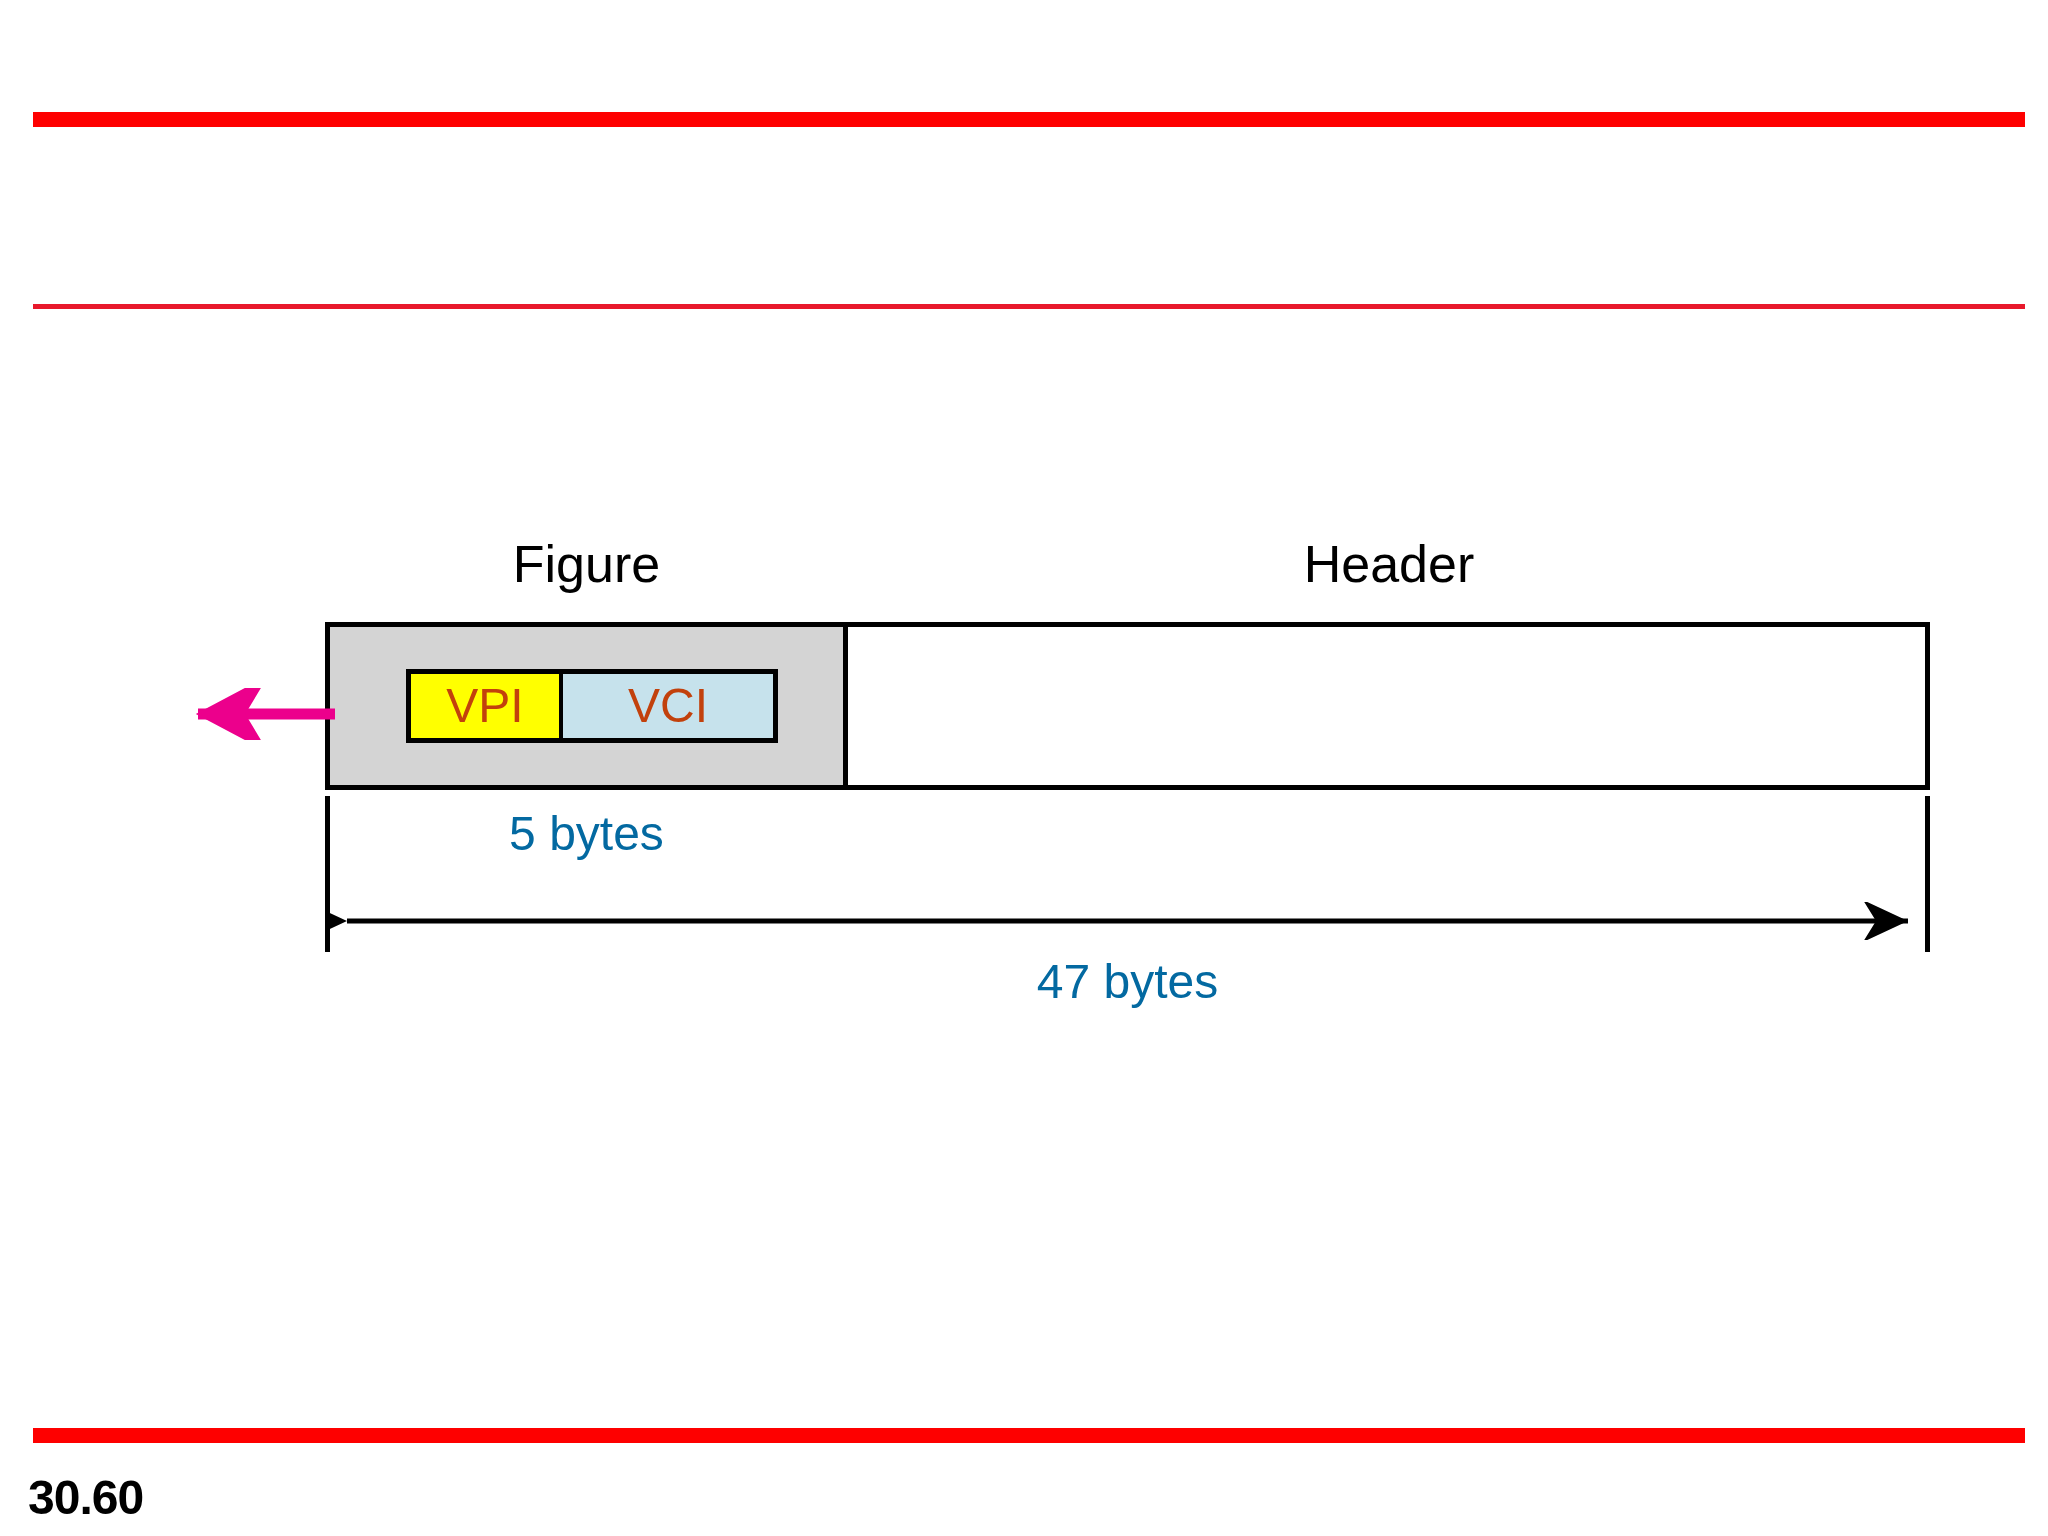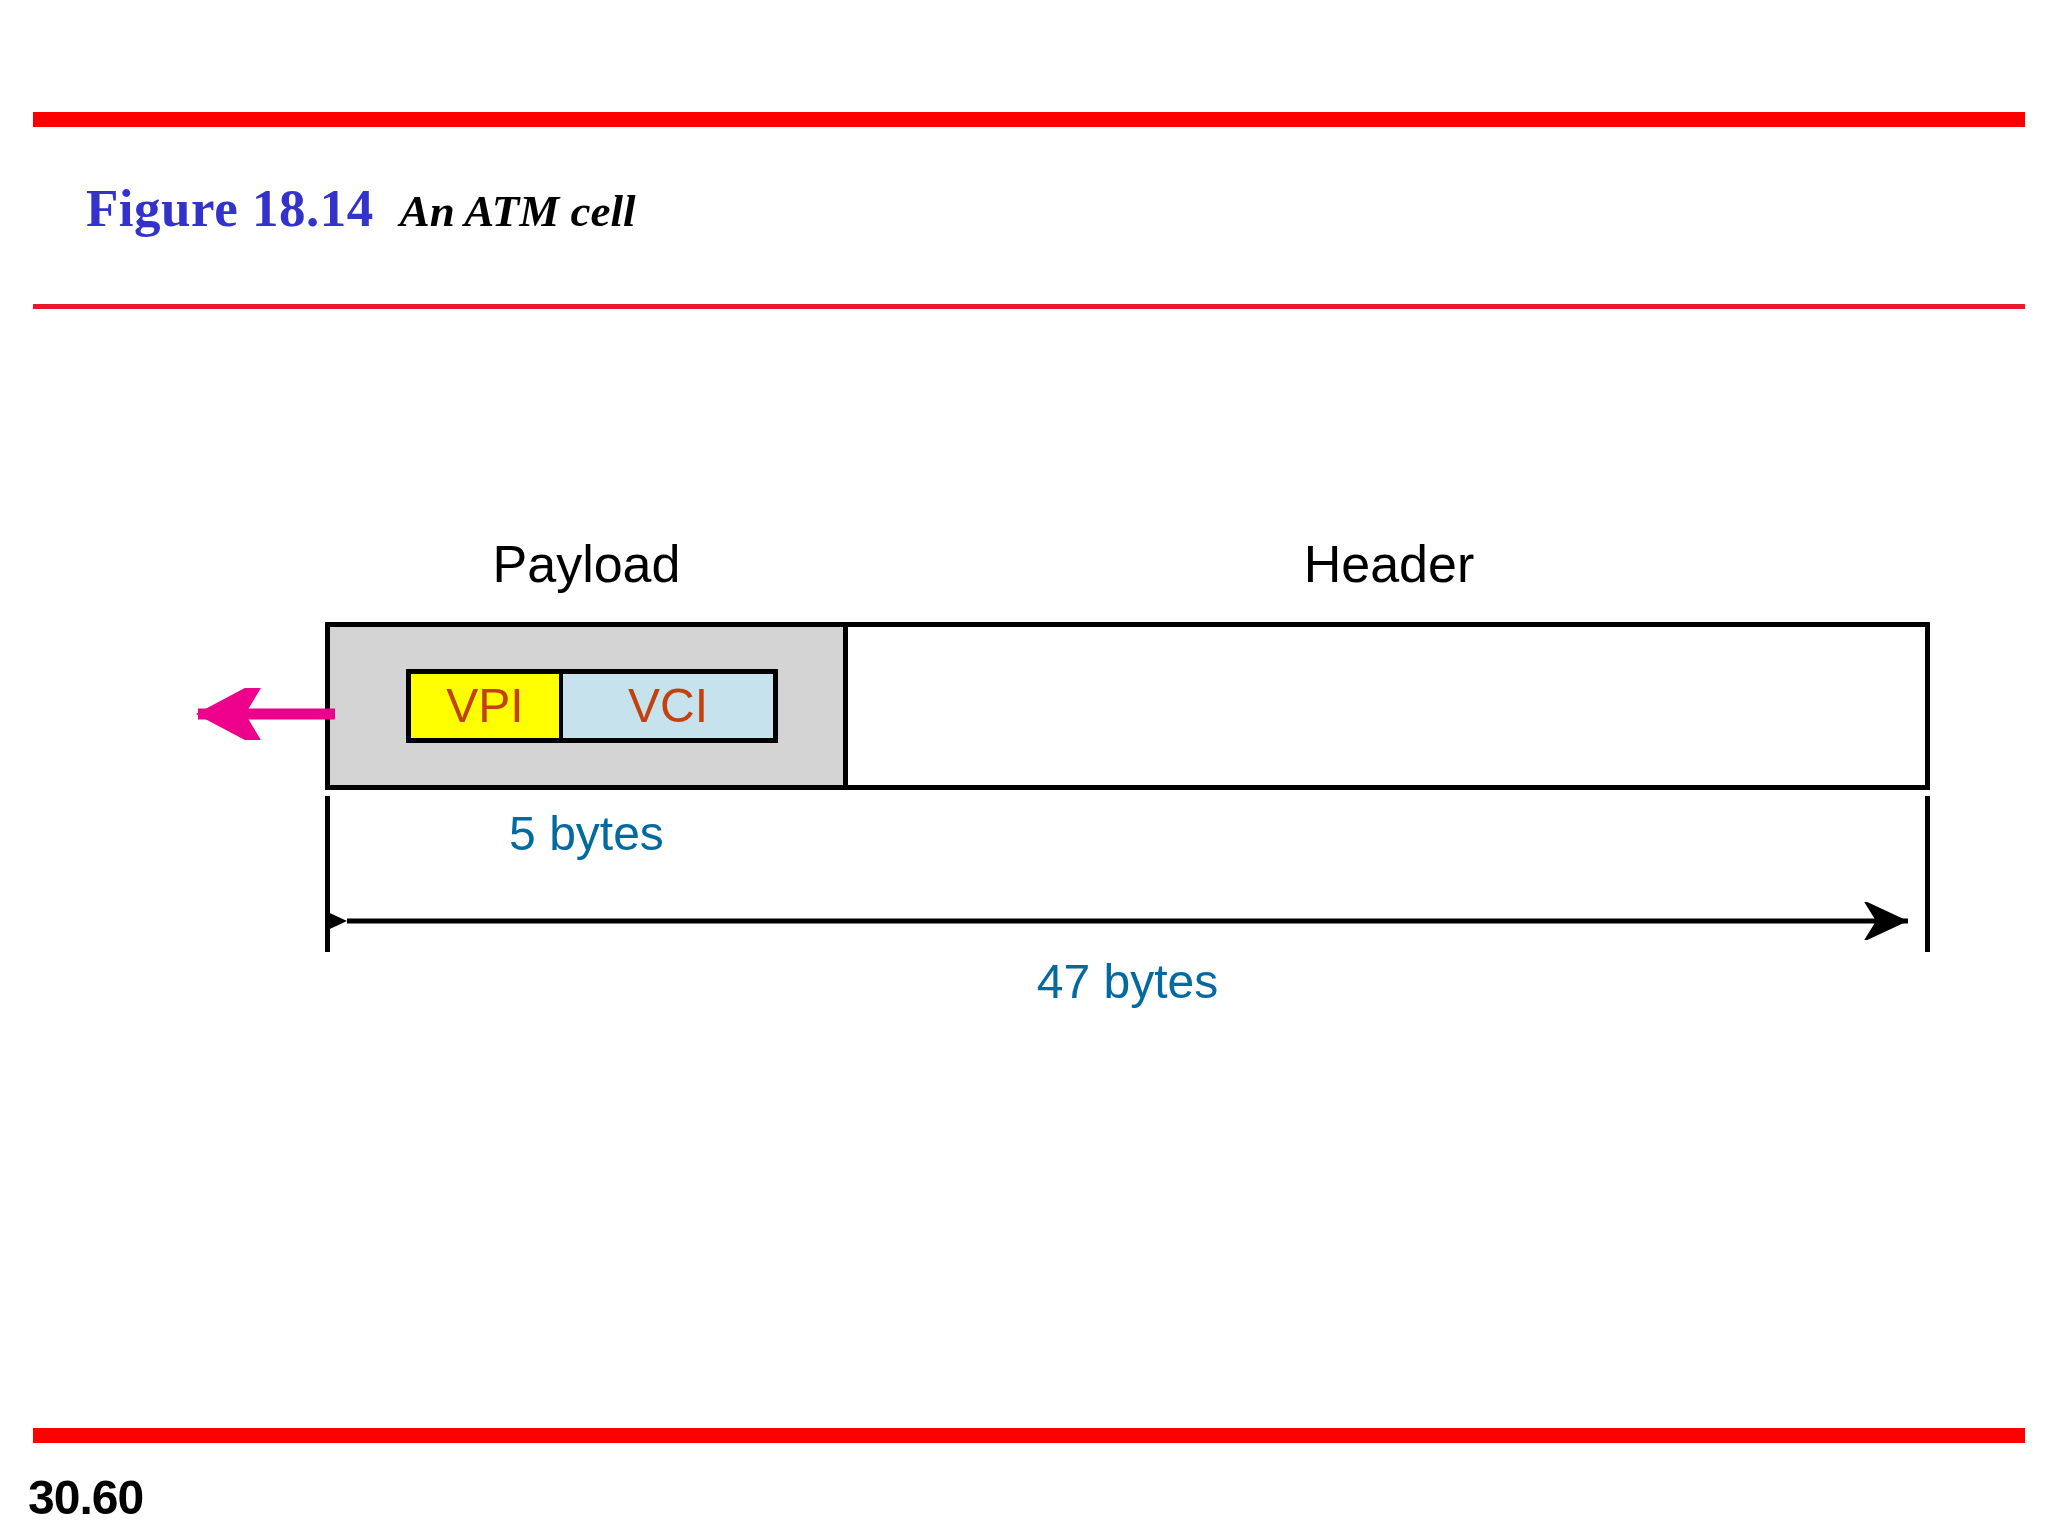--- a/index.html
+++ b/index.html
@@ -187,29 +187,26 @@
   #label-48bytes { left: 848px; top: 810px;  width: 1082px; }
   #label-53bytes { left: 325px; top: 958px;  width: 1605px; }
 </style>
 </head>
 <body>
 
 <div id="slide">
 
   <div id="top-rule" class="rule-thick"></div>
 
-  <div id="caption">
-    <span class="fig-num">Figure 18.14</span><span class="fig-title">An ATM cell</span>
-  </div>
 
   <div id="mid-rule" class="rule-thin"></div>
 
   <div id="diagram">
 
-    <div id="label-header" class="seg-label">Payload</div>
+    <div id="label-header" class="seg-label">Figure</div>
 
     <div id="label-payload" class="seg-label">Header</div>
 
     <div id="header-box"></div>
 
     <div id="payload-box"></div>
 
     <div id="vpi-vci-group">
       <div id="vpi-box" class="field-box">VPI</div>
       <div id="vci-box" class="field-box">VCI</div>

